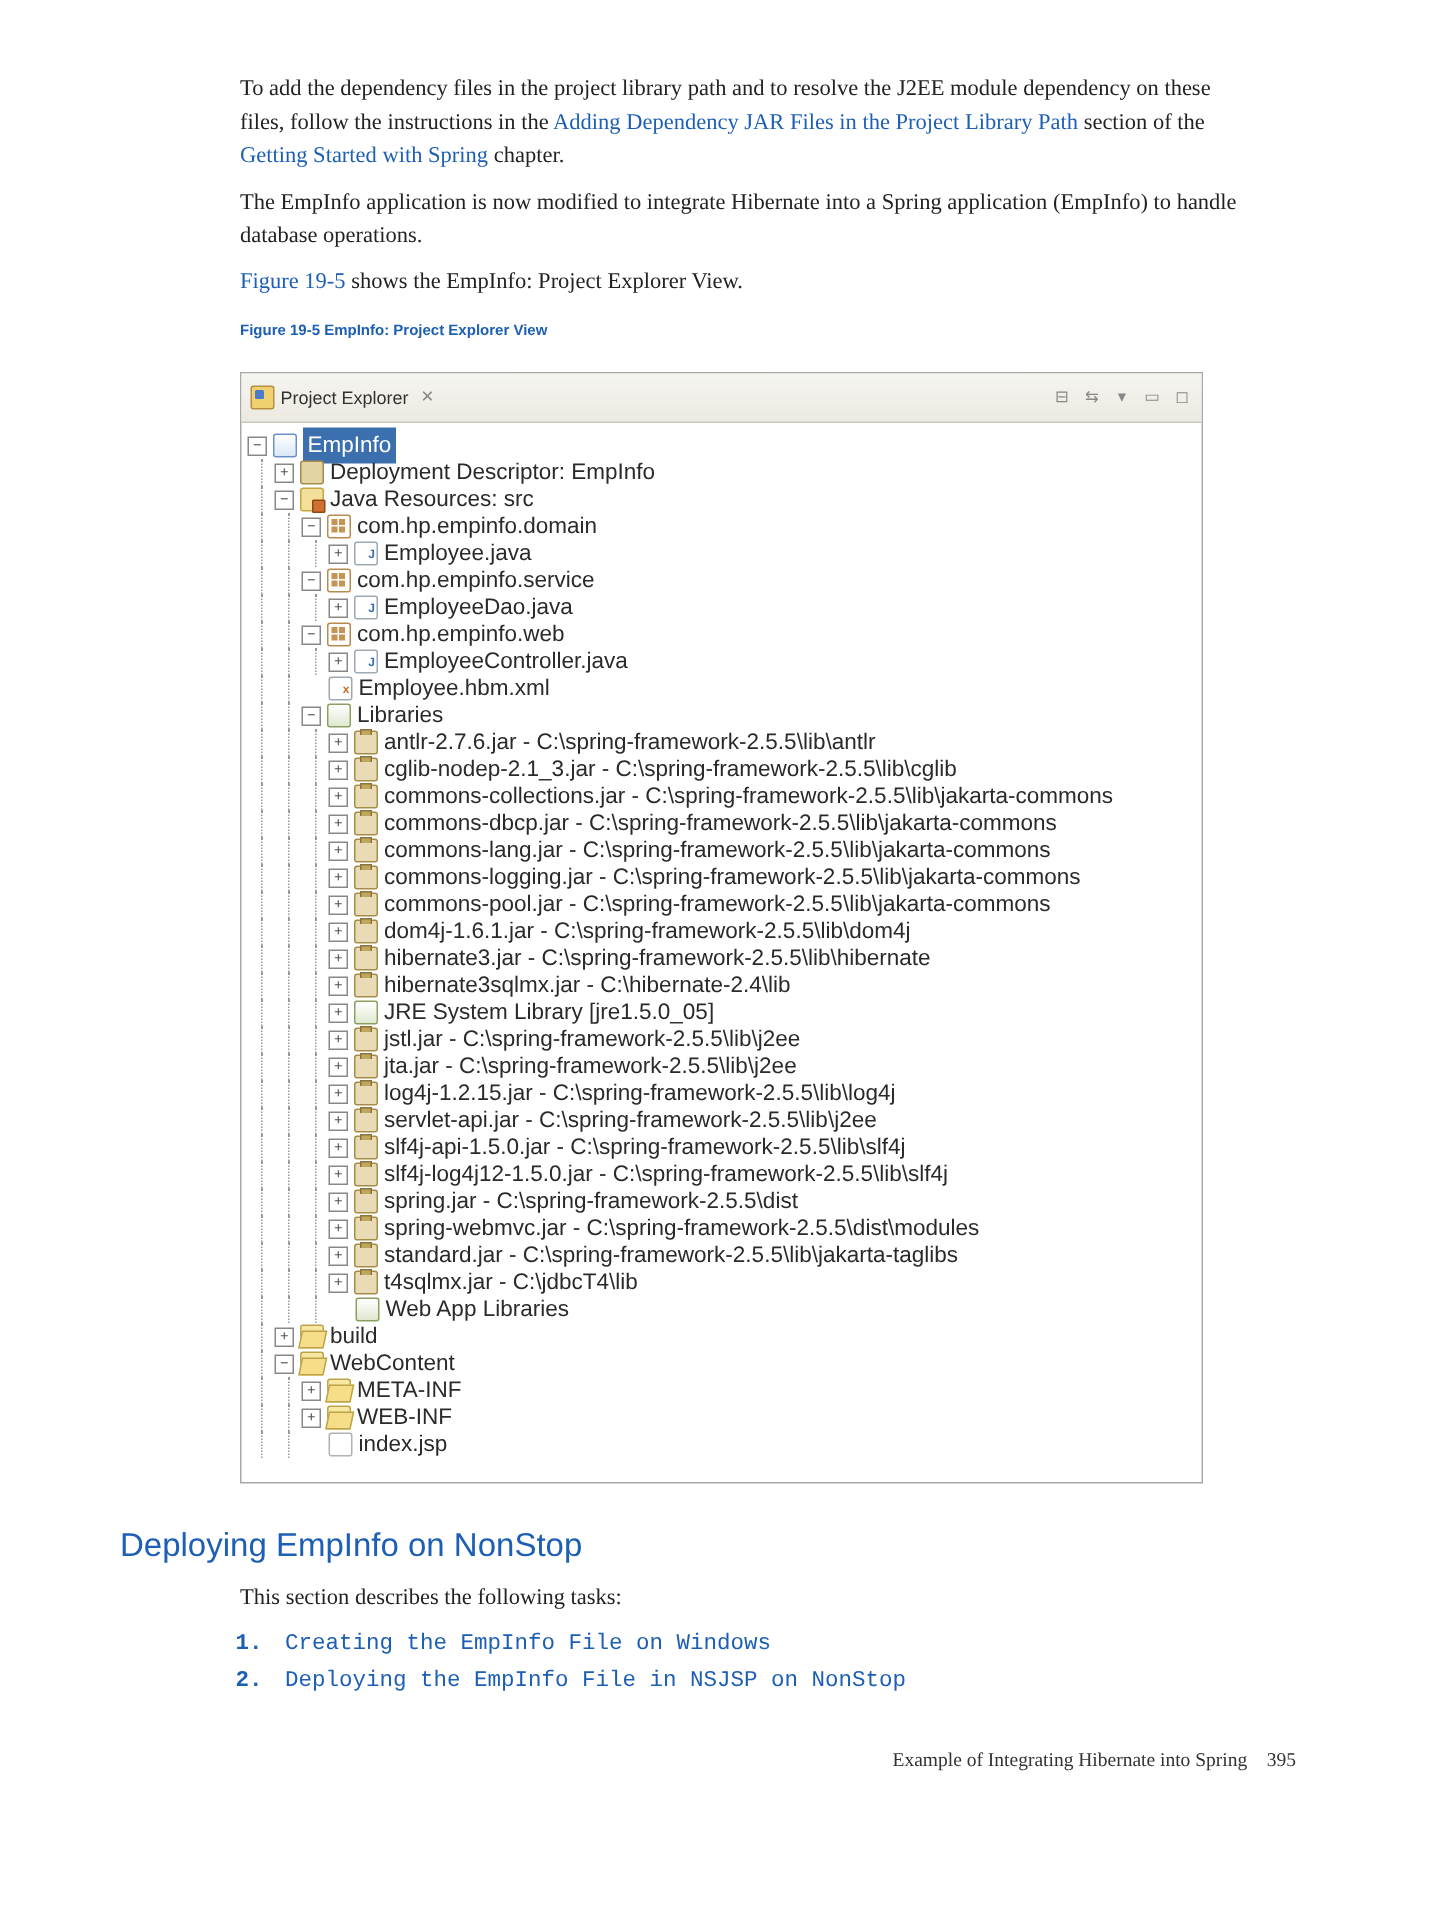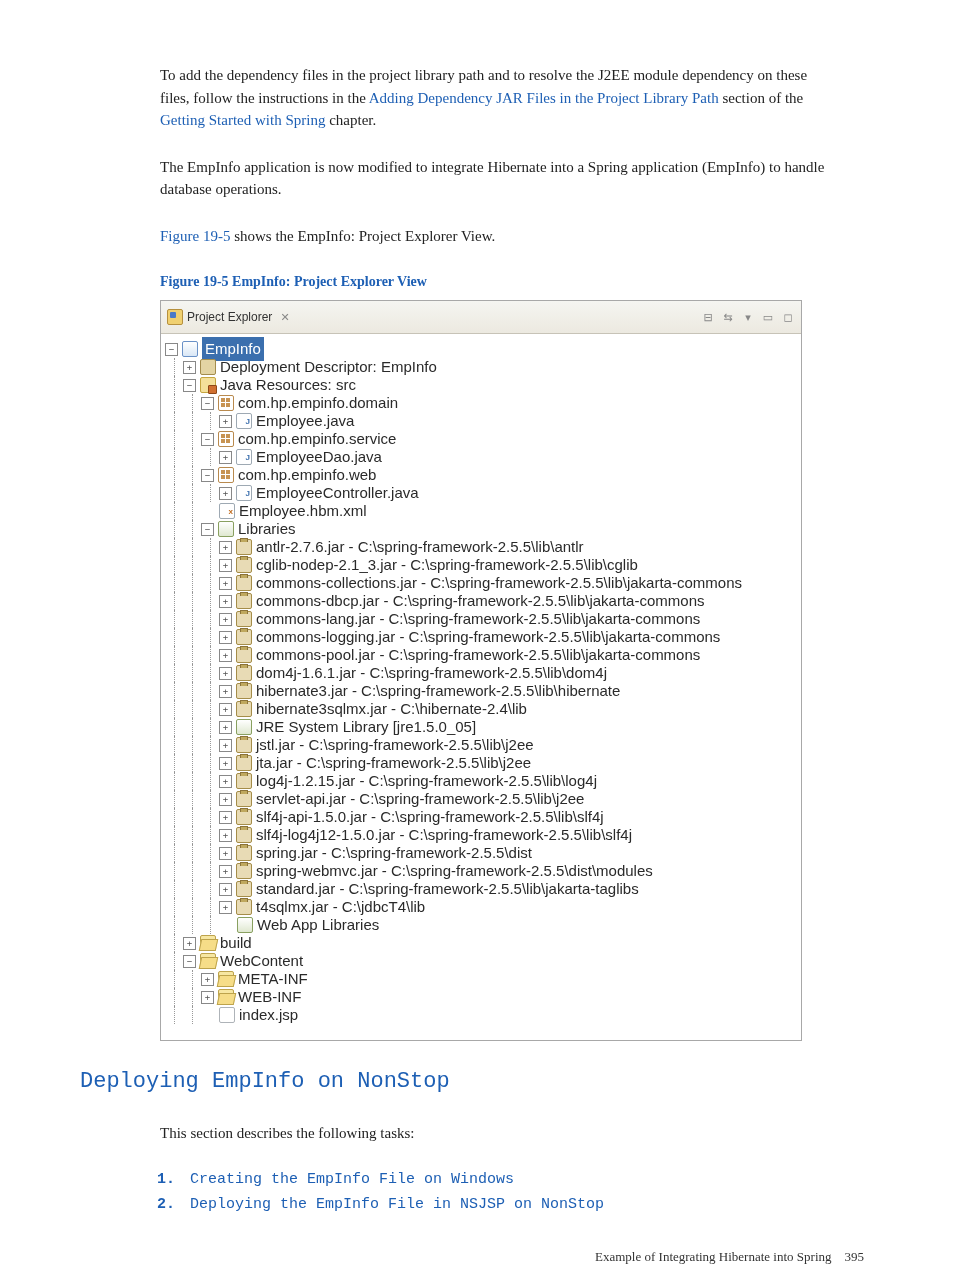--- a/index.html
+++ b/index.html
@@ -9,32 +9,32 @@
     font-size: 15px;
     color: #222;
     line-height: 1.5;
     background: #fff;
   }
   .body-text {
     margin-left: 80px;
     margin-right: 40px;
   }
   p {
-    margin: 24px 0;
+    margin: 8px 0;
   }
   a, .link {
     color: #1d5fb4;
     text-decoration: none;
   }
   .fig-caption {
     color: #1d5fb4;
-    font-family: Liberation Serif, serif;
+    font-family: Liberation Sans, sans-serif;
     font-weight: bold;
-    font-size: 14px;
-    margin: 14px 0 8px 0;
+    font-size: 10px;
+    margin: 14px 0 20px 0;
   }
   .screenshot {
     border: 1px solid #a8a8a8;
     background: #fff;
     margin: 4px 0 24px 0;
     width: 640px;
     font-family: Tahoma, Verdana, Arial, sans-serif;
     font-size: 12px;
     color: #333;
   }
@@ -146,21 +146,21 @@
   .icon-lib  { background:linear-gradient(#fff,#dfe8d0);border:1px solid #89a060;}
   .icon-jar  { background:#e8dbb5;border:1px solid #a58d49;position:relative;}
   .icon-jar::after{content:"";position:absolute;left:3px;top:-2px;width:6px;height:3px;background:#bfa85e;border:1px solid #8b733a;border-bottom:none;}
   .icon-foldopen { background:#f7e7a2;border:1px solid #bda34c; position:relative;}
   .icon-foldopen::before{content:"";position:absolute;left:-1px;top:3px;right:-2px;bottom:-1px;background:#f6dd88;border:1px solid #bda34c;transform:skewX(-12deg);}
   .icon-file { background:#fff;border:1px solid #aeb3b8;}
   .label { font-size: 15px; color: #2a2a2a; }
   .label.sel { background:#3b6fae;color:#fff;padding:0 3px;}
   .h2 {
     color: #1d5fb4;
-    font-family: Liberation Mono, monospace;
+    font-family: Liberation Sans, sans-serif;
     font-weight: normal;
     font-size: 22px;
     margin: 20px 0 6px 0;
   }
   ol.steps {
     margin: 6px 0;
     padding-left: 24px;
   }
   ol.steps li {
     margin: 3px 0;

